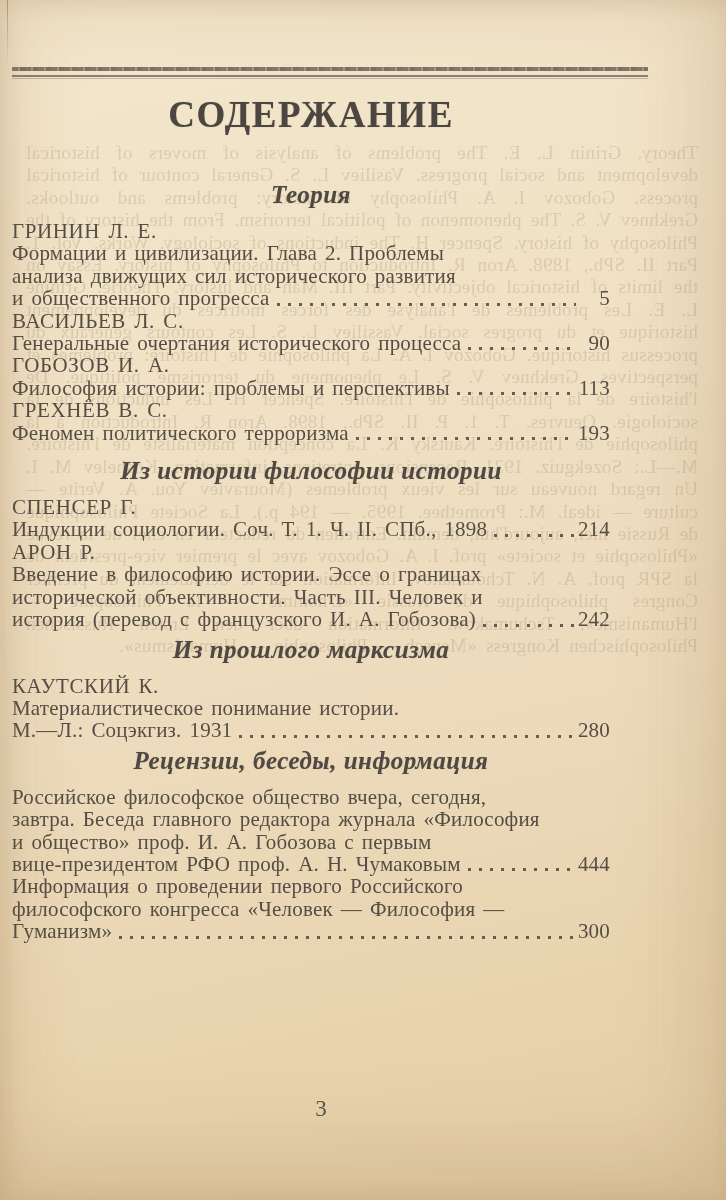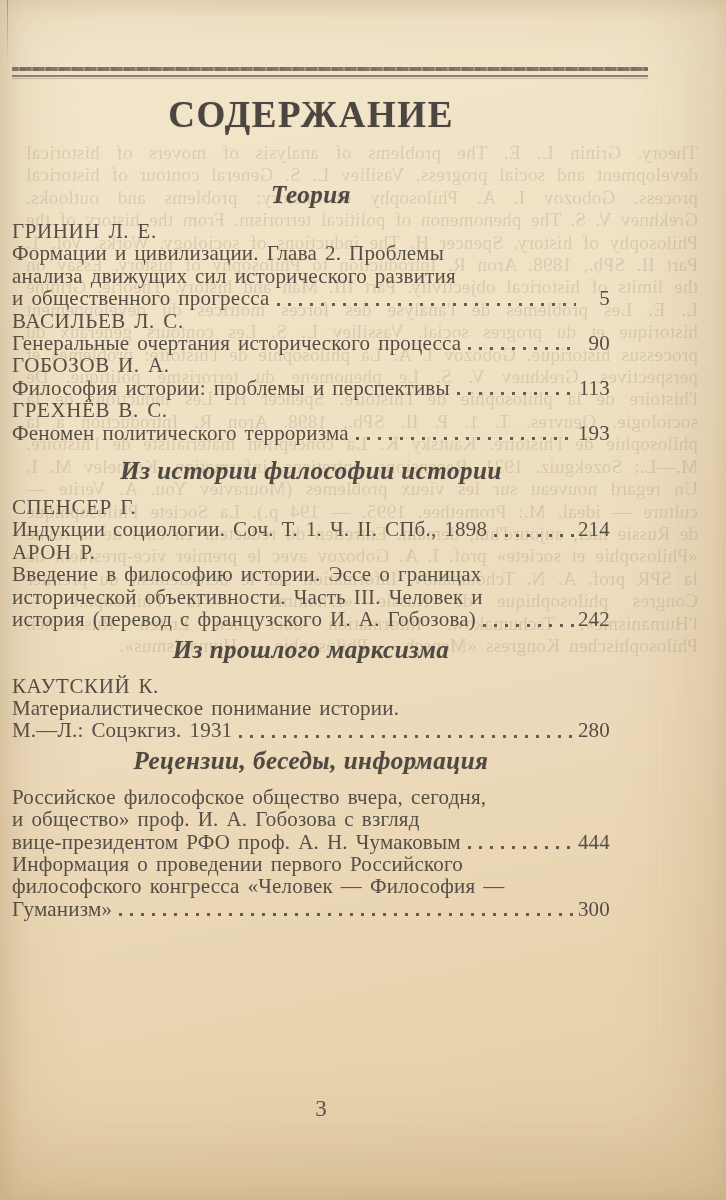--- a/index.html
+++ b/index.html
@@ -175,21 +175,22 @@
         </div>
       </div>
     </div>
 
     <div class="sec">
       <div class="sec-heading tight">Рецензии, беседы, информация</div>
 
 
       <div class="entry">
         <div class="line">Российское философское общество вчера, сегодня,</div>
-        <div class="line">и общество» проф. И. А. Гобозова с взгляд</div>
+        <div class="line">завтра. Беседа главного редактора журнала «Философия</div>
+        <div class="line">и общество» проф. И. А. Гобозова с первым</div>
         <div class="line leaderline">
           <span>вице-президентом РФО проф. А. Н. Чумаковым</span>
           <span class="leader"></span>
           <span class="pg">444</span>
         </div>
       </div>
 
       <div class="entry">
         <div class="line">Информация о проведении первого Российского</div>
         <div class="line">философского конгресса «Человек — Философия —</div>

